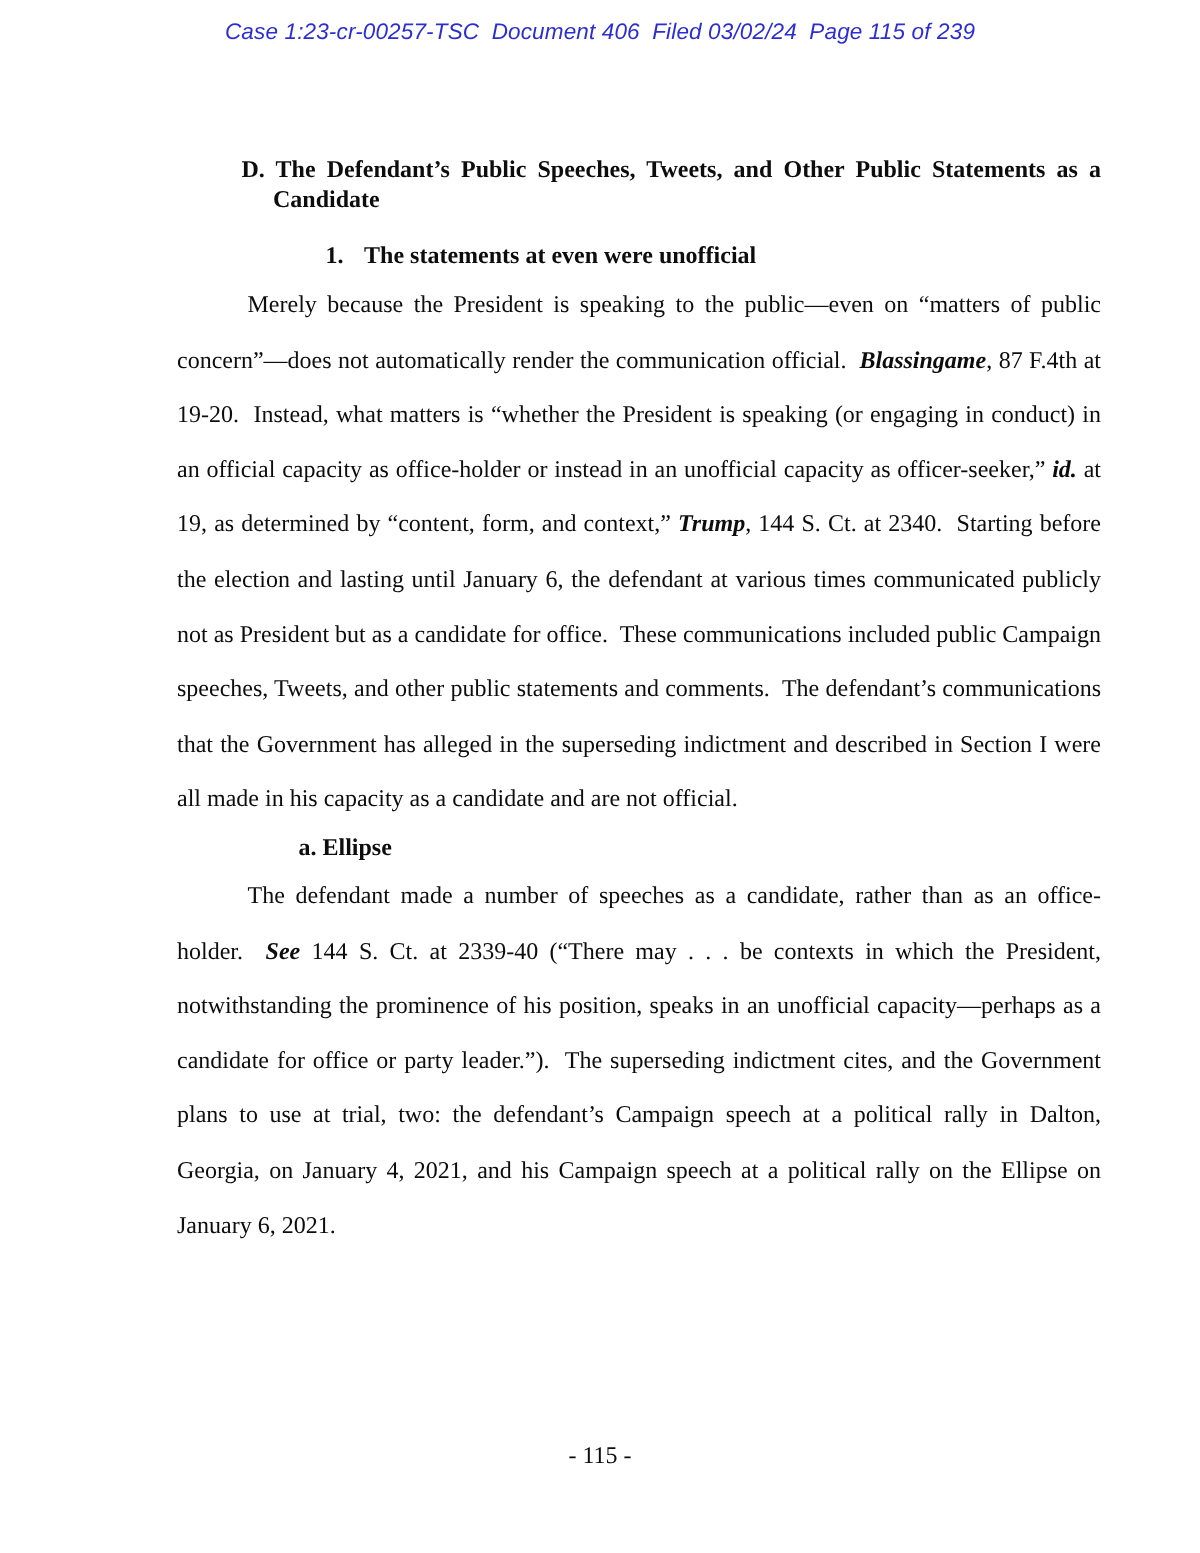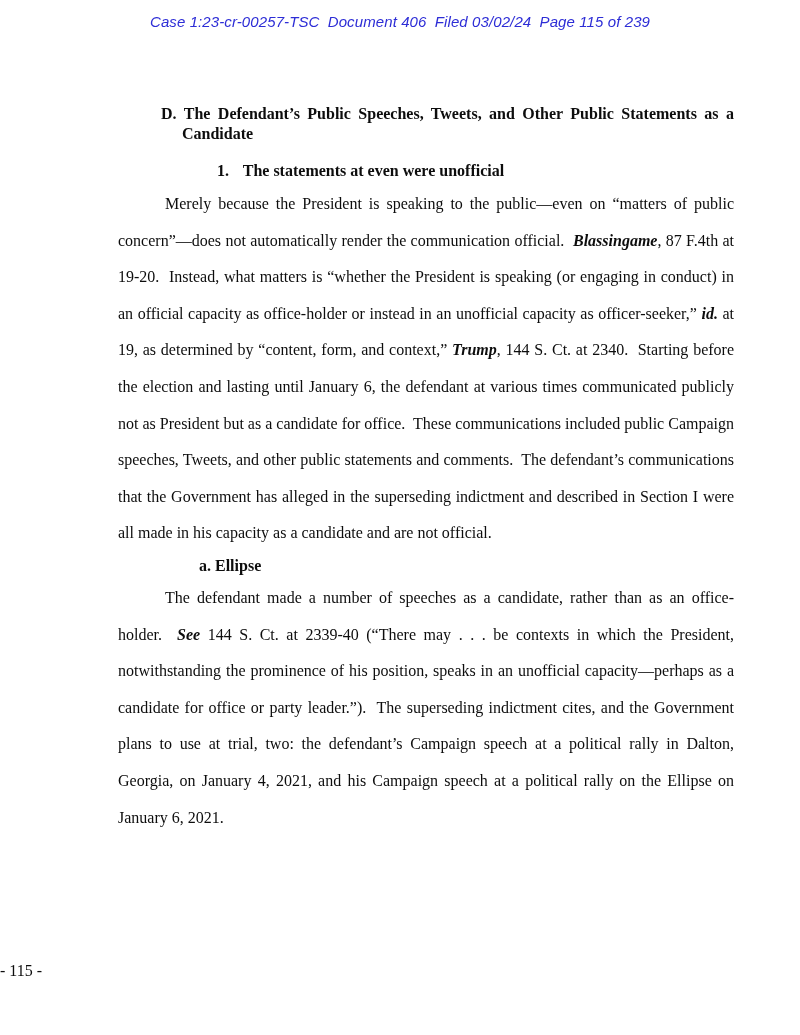--- a/index.html
+++ b/index.html
@@ -56,20 +56,21 @@
     text-indent: 47px;
     line-height: 36.6px;
     margin: 0;
   }
   .it { font-style: italic; font-weight: bold; }
   .footer {
     position: absolute;
     top: 962px;
     left: 0;
     right: 0;
+    text-align: center;
     font-size: 16px;
   }
 </style>
 </head>
 <body>
 
 <div class="page">
 
   <div class="stamp" style="color: rgb(45, 45, 214);">
     <span>Case 1:23-cr-00257-TSC</span>

